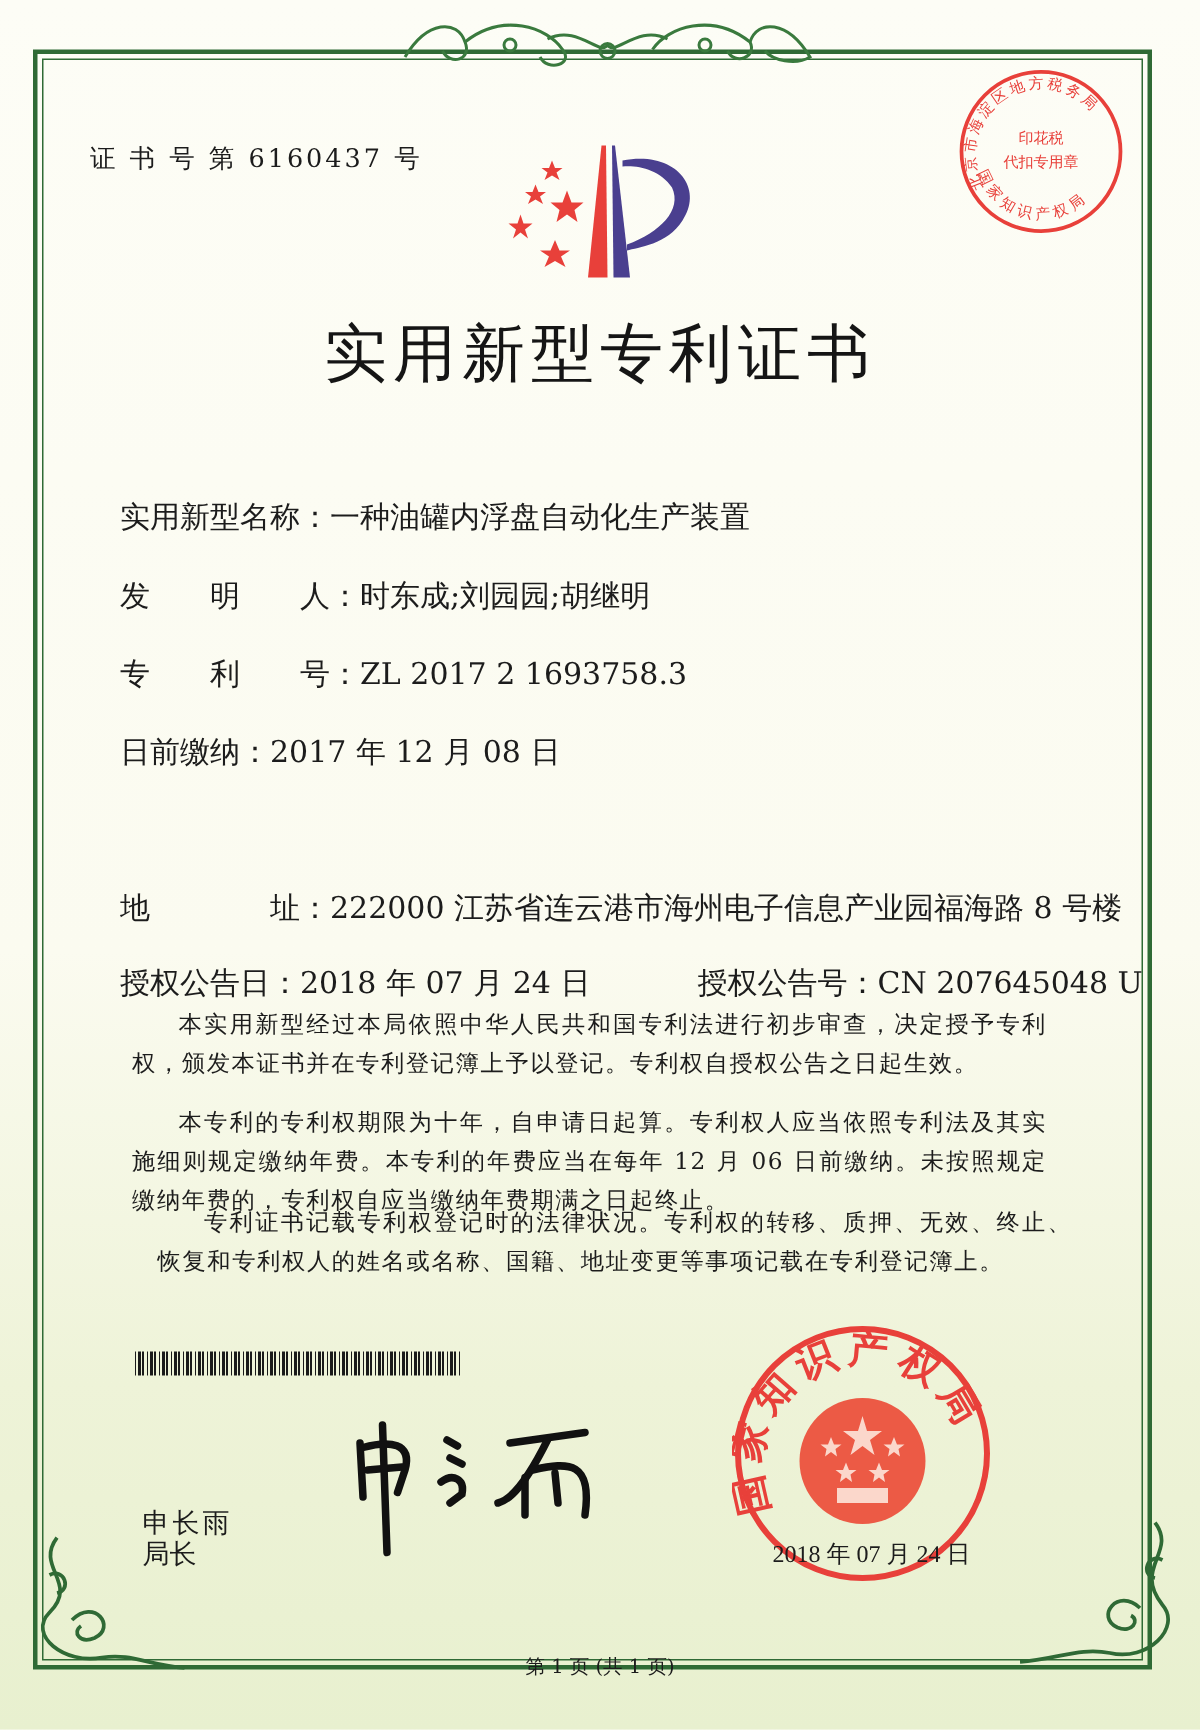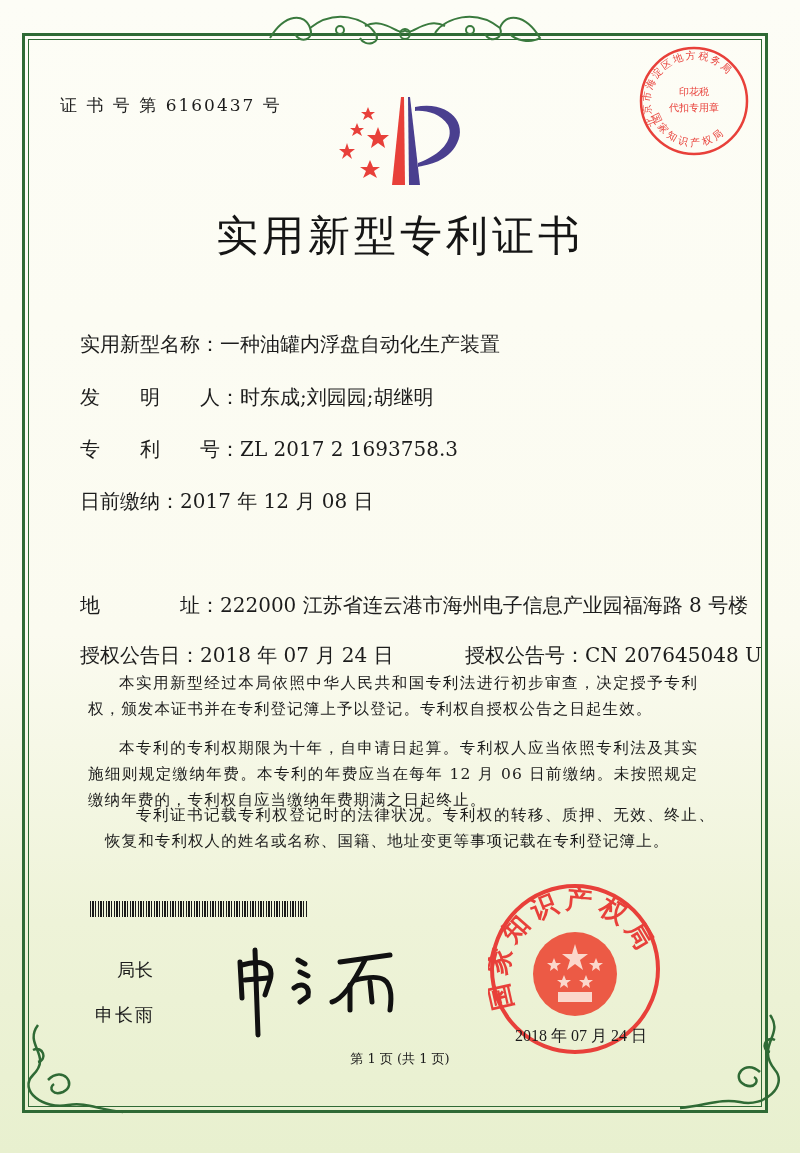--- a/index.html
+++ b/index.html
@@ -17,26 +17,26 @@
   .stamp-top { position:absolute; left:638px; top:45px; width:112px; height:112px; }
   .title { position:absolute; left:0; width:800px; top:208px; text-align:center;
            font-size:42px; letter-spacing:4px; font-family:Liberation Sans, sans-serif; color:#151515; }
   .field { position:absolute; left:80px; font-size:20px; white-space:nowrap; }
   .field .lbl { display:inline-block; }
   .field .val { display:inline-block; }
   .body-text { position:absolute; left:88px; width:610px; font-size:15.5px; line-height:26px;
                text-align:justify; text-indent:2em; letter-spacing:1.1px; }
   .barcode { position:absolute; left:90px; top:901px; width:218px; height:16px;
              background: repeating-linear-gradient(90deg, #1a1a1a 0 1px, transparent 1px 2px, #1a1a1a 2px 4px, transparent 4px 5px, #1a1a1a 5px 6px, transparent 6px 8px); }
-  .director-title { position:absolute; left:95px; top:958px; font-size:18px; font-family:"DejaVu Sans", sans-serif;margin-left:22px; }
+  .director-title { position:absolute; left:95px; top:1024px; font-size:18px; font-family:"DejaVu Sans", sans-serif; }
   .director-name { position:absolute; left:95px; top:1003px; font-size:18px; letter-spacing:2px; font-family:"DejaVu Sans", sans-serif; }
   .signature { position:absolute; left:230px; top:940px; width:180px; height:100px; }
   .seal { position:absolute; left:488px; top:882px; width:175px; height:175px; }
   .seal-date { position:absolute; left:515px; top:1026px; font-size:16px; font-family:"Liberation Serif", serif; }
-  .page-no { position:absolute; left:0; width:800px; text-align:center; top:1050px; font-size:13px; }
+  .page-no { position:absolute; left:0; width:800px; text-align:center; top:1102px; font-size:13px; }
 </style>
 </head>
 <body>
 
 <div class="paper">
 
   <div class="border-outer"></div>
   <div class="border-inner"></div>
 
   <svg class="ornament" style="left:265px;top:8px" width="280" height="44" viewBox="0 0 280 44">

